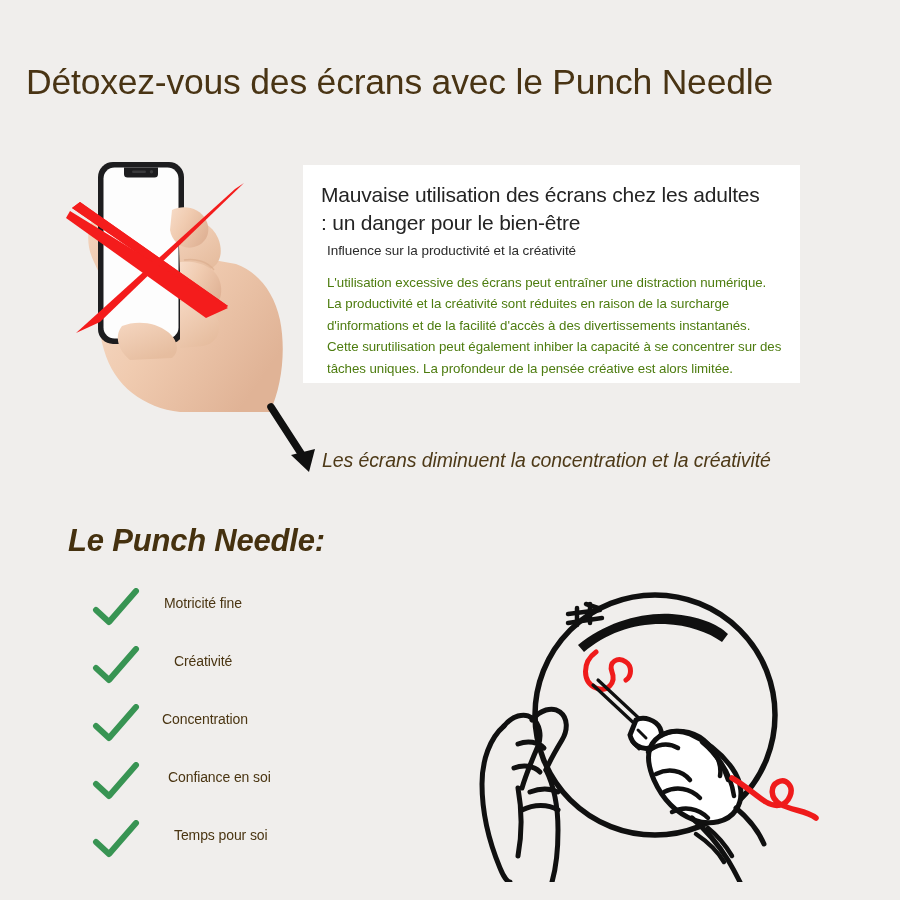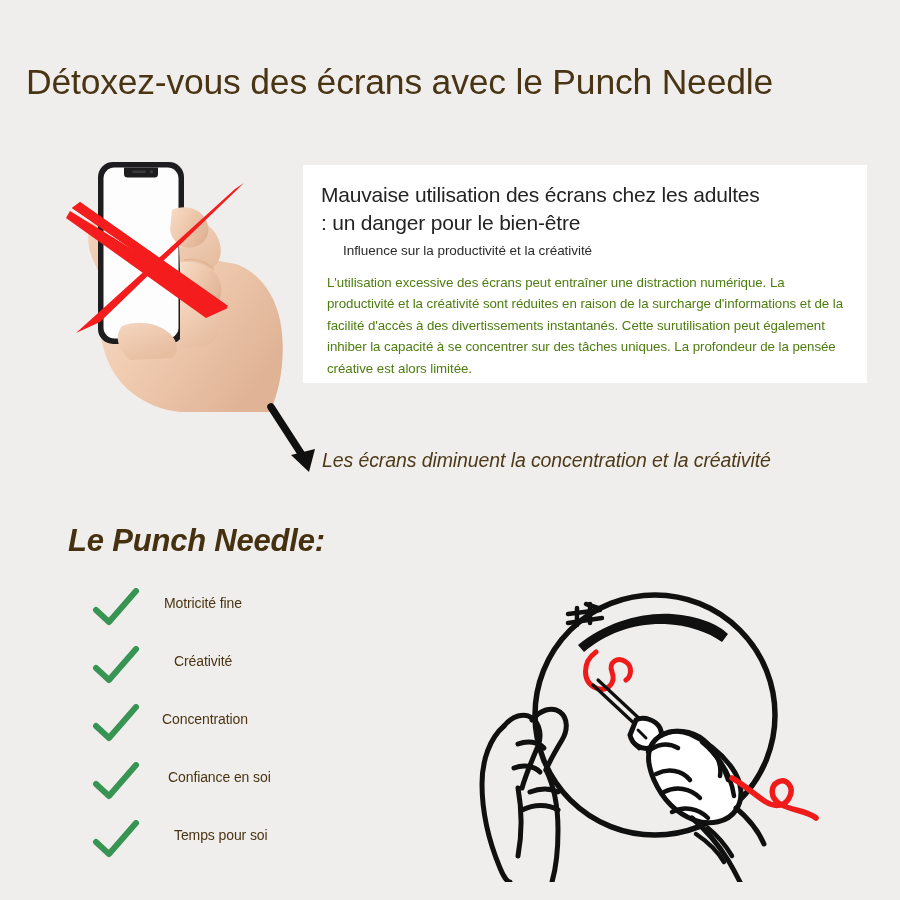--- a/index.html
+++ b/index.html
@@ -43,39 +43,39 @@
     width: 250px;
     height: 262px;
   }
   .phone-illustration svg { display: block; }
 
   
   .info-card {
     position: absolute;
     left: 303px;
     top: 165px;
-    width: 564px;
+    width: 497px;
     height: 218px;
     background: #ffffff;
     box-sizing: border-box;
     padding: 16px 18px 10px 18px;
   }
   .card-heading {
     font-size: 21px;
     line-height: 1.33;
     color: #242424;
     font-weight: 400;
     letter-spacing: -0.2px;
     margin: 0 0 6px 0;
   }
   .card-heading .line2 { display: block; }
   .card-subheading {
     font-size: 13.5px;
     color: #2b2b2b;
-    margin: 0 0 14px 22px;
+    margin: 0 0 14px 6px;
     letter-spacing: -0.05px;
   }
   .card-body {
     font-size: 13.3px;
     line-height: 1.62;
     color: #4d7c0f;
     margin: 0 0 0 6px;
     letter-spacing: -0.05px;
   }
 

